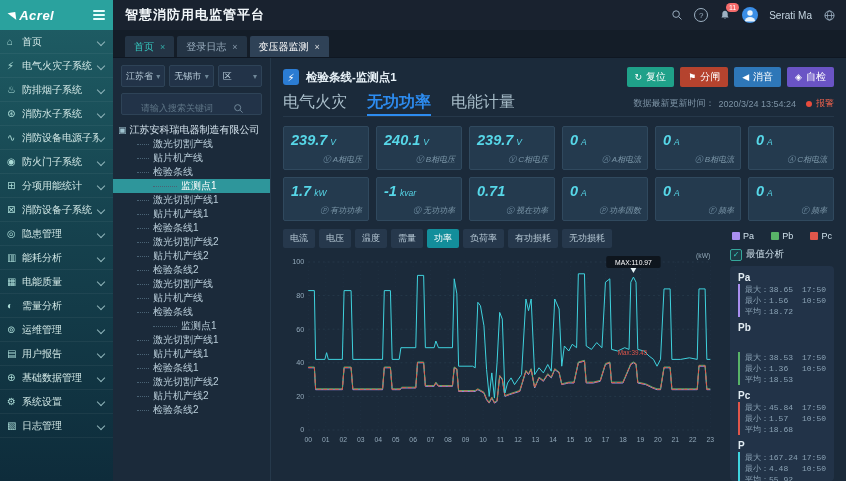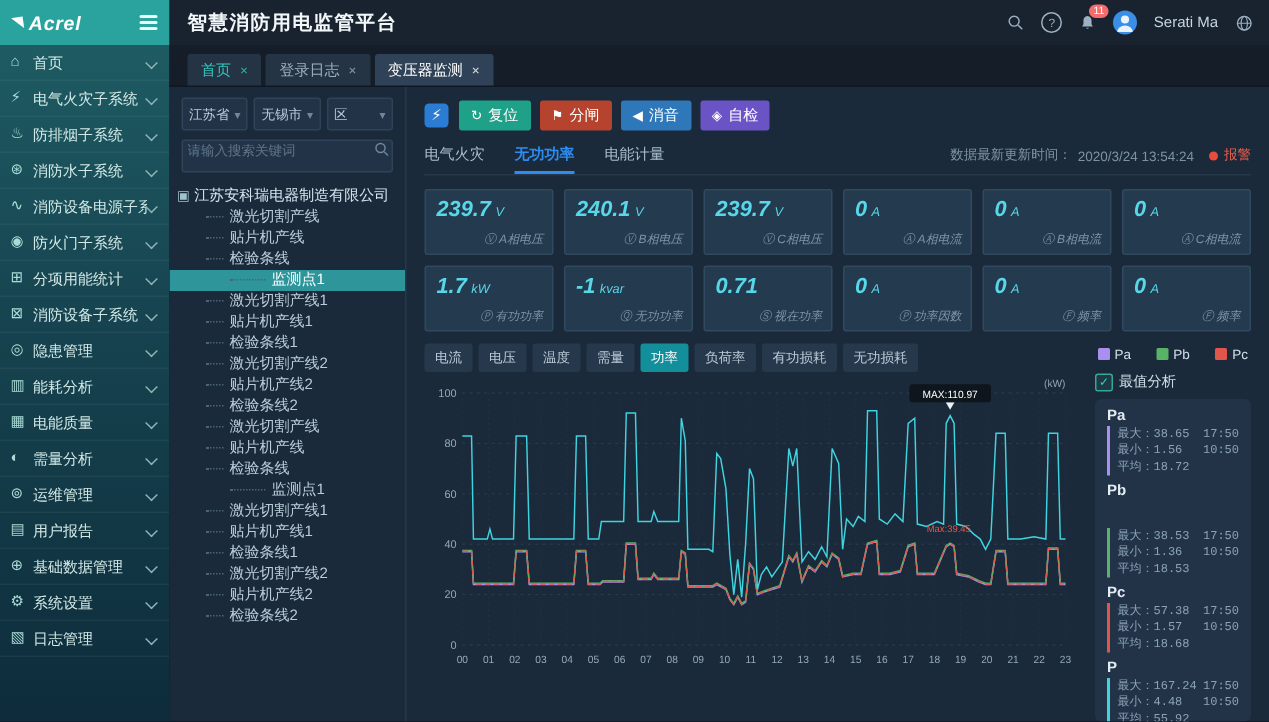--- a/index.html
+++ b/index.html
@@ -33,21 +33,21 @@
   .tab.accent{color:#35c5bd;}
   .tab.active{background:#2f4257;color:#fff;}
   .tab .x{font-size:9px;opacity:.8;}
   
   .content{flex:1;display:flex;background:#1b2a3a;min-height:0;}
   .left-panel{width:158px;flex:0 0 158px;border-right:1px solid #26394b;padding:7px 8px;box-sizing:border-box;}
   .selects{display:flex;gap:4px;}
   .sel{flex:1;height:20px;background:#223348;border:1px solid #2e4357;border-radius:2px;color:#b8ccd9;font-size:9px;display:flex;align-items:center;justify-content:space-between;padding:0 4px;cursor:pointer;min-width:0;}
   .sel .v{white-space:nowrap;overflow:hidden;}
   .sel .dd{color:#6f8798;font-size:8px;}
-  .searchbox{margin-top:6px;height:20px;background:#223348;border:1px solid #2e4357;border-radius:2px;display:flex;align-items:flex-start;padding:0 1px;}
+  .searchbox{margin-top:6px;height:20px;background:#223348;border:1px solid #2e4357;border-radius:2px;display:flex;align-items:flex-end;padding:0 17px;}
   .searchbox input{flex:1;background:transparent;border:0;outline:none;color:#b8ccd9;font-size:9px;min-width:0;}
   .searchbox input::placeholder{color:#5f7687;}
   .tree{margin:8px -8px 0;font-size:10px;overflow:hidden;}
   .t-row{line-height:14px;white-space:nowrap;color:#b9cdd9;cursor:pointer;overflow:hidden;}
   .t-row.lv0{padding-left:5px;color:#d5e4ee;}
   .t-row.lv1{padding-left:24px;}
   .t-row.lv2{padding-left:40px;}
   .t-row.sel-row{background:#2e969b;color:#fff;}
   .dash{display:inline-block;border-top:1px dotted #4a6375;width:12px;vertical-align:middle;margin-right:4px;}
   .lv2 .dash{width:24px;}
@@ -55,21 +55,21 @@
   
   .right-panel{flex:1;padding:5px 12px 0;min-width:0;display:flex;flex-direction:column;}
   .device-row{height:28px;display:flex;align-items:center;gap:7px;}
   .dev-ic{width:16px;height:16px;background:#2b7cd3;border-radius:3px;color:#fff;font-size:10px;display:inline-flex;align-items:center;justify-content:center;}
   .dev-name{font-size:11.5px;font-weight:bold;color:#e8f2f8;flex:1;}
   .dev-btns{display:flex;gap:6px;}
   .dbtn{height:20px;border:0;border-radius:2px;color:#fff;font-size:10px;display:inline-flex;align-items:center;gap:4px;padding:0 8px;cursor:pointer;font-family:inherit;}
   .dbtn .bic{font-size:9px;}
   .param-row{height:25px;display:flex;align-items:center;border-bottom:1px solid #26384a;justify-content:space-between;}
   .ptabs{display:flex;gap:20px;height:100%;}
-  .ptab{font-size:10px;color:#a8bdc9;display:flex;align-items:center;cursor:pointer;border-bottom:2px solid transparent;box-sizing:border-box;}
+  .ptab{font-size:16px;color:#a8bdc9;display:flex;align-items:center;cursor:pointer;border-bottom:2px solid transparent;box-sizing:border-box;}
   .ptab.active{color:#2d8cf0;font-weight:bold;border-bottom-color:#2d8cf0;}
   .update{font-size:9px;color:#7d93a5;display:flex;align-items:center;gap:4px;}
   .al-dot{width:6px;height:6px;border-radius:50%;background:#e84c3d;margin-left:6px;}
   .al-txt{color:#e8604c;}
   
   .cards{display:grid;grid-template-columns:repeat(6,1fr);gap:7px;margin-top:9px;font-style:italic;}
   .card{background:#243a4e;border:1px solid #30495e;border-radius:2px;height:44px;position:relative;padding:5px 7px;box-sizing:border-box;}
   .card .val{font-size:14.5px;font-weight:bold;color:#57d7e8;}
   .card .unit{font-size:8.5px;color:#57d7e8;margin-left:3px;}
   .card .clabel{position:absolute;right:6px;bottom:4px;font-size:8px;color:#7b96a8;display:flex;align-items:center;gap:2px;}
@@ -296,20 +296,21 @@
             <div class="t-row lv1"><span class="dash"></span><span>检验条线1</span></div>
             <div class="t-row lv1"><span class="dash"></span><span>激光切割产线2</span></div>
             <div class="t-row lv1"><span class="dash"></span><span>贴片机产线2</span></div>
             <div class="t-row lv1"><span class="dash"></span><span>检验条线2</span></div>
           </div>
       </div>
 
       <div class="right-panel">
         <div class="device-row">
           <span class="dev-ic">⚡</span>
+          <span class="dev-name">检验条线-监测点1</span>
           <div class="dev-btns" id="devbtns">
               <button class="dbtn" style="background: rgb(31, 161, 137);">
                 <span class="bic">↻</span>
                 <span>复位</span>
               </button>
               <button class="dbtn" style="background: rgb(181, 67, 46);">
                 <span class="bic">⚑</span>
                 <span>分闸</span>
               </button>
               <button class="dbtn" style="background: rgb(46, 119, 184);">
@@ -521,21 +522,21 @@
                     </div>
                     <div class="srow">
                       <span><span>平均：</span><span>18.53</span></span>
                     </div>
                   </div>
                 </div>
                 <div class="sgroup">
                   <div class="gname">Pc</div>
                   <div class="grows" style="border-left-color: rgb(224, 86, 75);">
                     <div class="srow">
-                      <span><span>最大：</span><span>57.38</span></span>
+                      <span><span>最大：</span><span>45.84</span></span>
                       <span>17:50</span>
                     </div>
                     <div class="srow">
                       <span><span>最小：</span><span>1.57</span></span>
                       <span>10:50</span>
                     </div>
                     <div class="srow">
                       <span><span>平均：</span><span>18.68</span></span>
                     </div>
                   </div>

